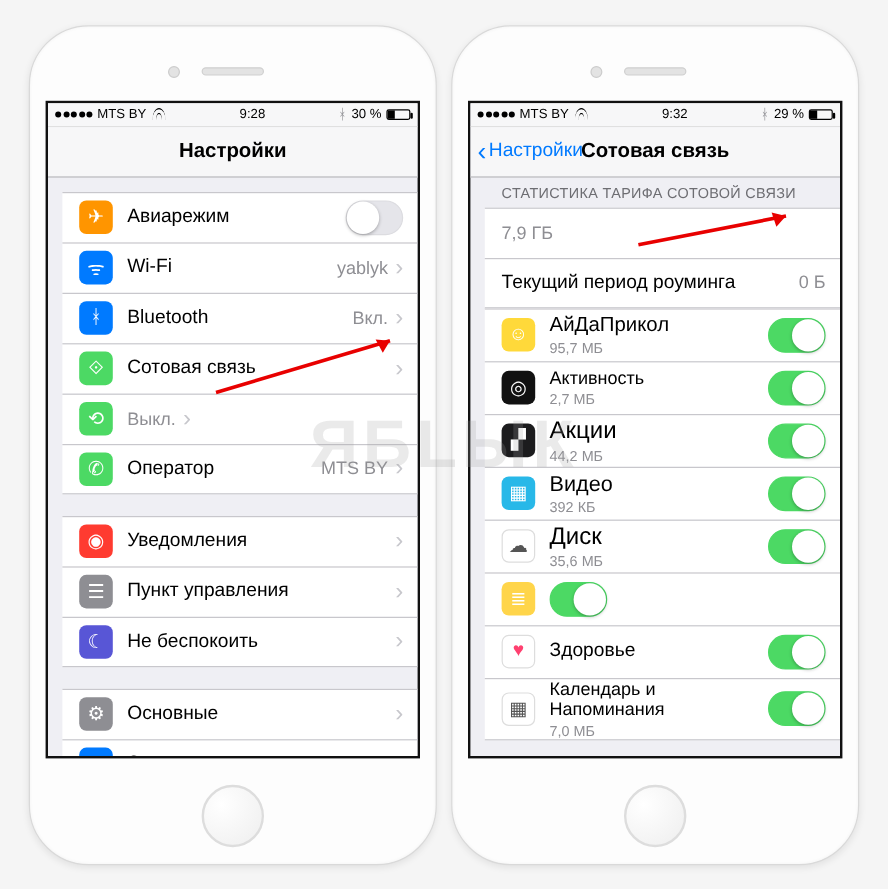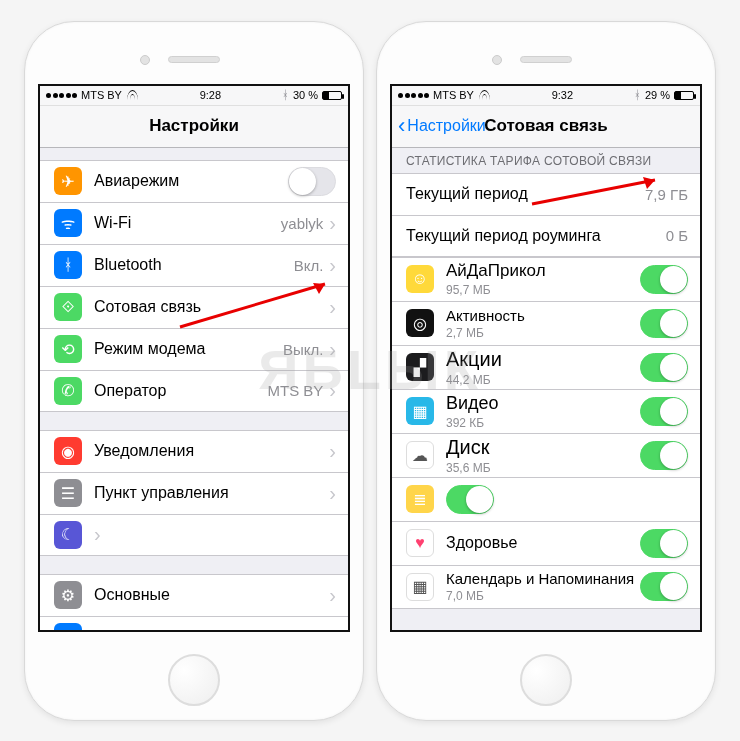--- a/index.html
+++ b/index.html
@@ -65,21 +65,21 @@
     display: flex; align-items: center; justify-content: center;
     position: relative;
   }
   .navhdr .title { font-weight: 600; font-size: 17px; }
   .navhdr .back {
     position: absolute; left: 6px; color: #007aff; font-size: 16px;
     display: flex; align-items: center; gap: 2px;
   }
   .navhdr .back .chev { font-size: 22px; line-height: 1; }
   
-  .content { flex: 1; overflow-y: hidden; }
+  .content { flex: 1; overflow-y: hidden; padding-left: 12px; }
   .group { margin-top: 18px; }
   .group:first-child { margin-top: 12px; }
   .sect-hdr {
     font-size: 12px; color: #6d6d72; padding: 6px 14px 5px;
     text-transform: uppercase; letter-spacing: 0.3px;
   }
   .row {
     background: #fff; min-height: 42px;
     display: flex; align-items: center;
     padding: 0 12px 0 14px;
@@ -182,21 +182,20 @@
           <div class="val">Вкл.</div>
           <div class="chev-r">›</div>
         </div>
         <div class="row">
           <div class="icon" style="background:#4cd964">⟐</div>
           <div class="lbl">Сотовая связь</div>
           <div class="chev-r">›</div>
         </div>
         <div class="row">
           <div class="icon" style="background:#4cd964">⟲</div>
-          <div class="lbl">Режим модема</div>
           <div class="val">Выкл.</div>
           <div class="chev-r">›</div>
         </div>
         <div class="row">
           <div class="icon" style="background:#4cd964">✆</div>
           <div class="lbl">Оператор</div>
           <div class="val">MTS BY</div>
           <div class="chev-r">›</div>
         </div>
       </div>
@@ -207,20 +206,21 @@
           <div class="lbl">Уведомления</div>
           <div class="chev-r">›</div>
         </div>
         <div class="row">
           <div class="icon" style="background:#8e8e93">☰</div>
           <div class="lbl">Пункт управления</div>
           <div class="chev-r">›</div>
         </div>
         <div class="row">
           <div class="icon" style="background:#5856d6">☾</div>
+          <div class="lbl">Не беспокоить</div>
           <div class="chev-r">›</div>
         </div>
       </div>
 
       <div class="group">
         <div class="row">
           <div class="icon" style="background:#8e8e93">⚙</div>
           <div class="lbl">Основные</div>
           <div class="chev-r">›</div>
         </div>
@@ -275,21 +275,20 @@
         <span class="chev">‹</span>
         <span>Настройки</span>
       </div>
       <div class="title">Сотовая связь</div>
     </div>
 
     <div class="content">
       <div class="sect-hdr">СТАТИСТИКА ТАРИФА СОТОВОЙ СВЯЗИ</div>
       <div class="group" style="margin-top:0">
         <div class="row">
-          <div class="lbl">Текущий период</div>
           <div class="val" style="margin-right:0">7,9 ГБ</div>
         </div>
         <div class="row">
           <div class="lbl">Текущий период роуминга</div>
           <div class="val" style="margin-right:0">0 Б</div>
         </div>
       </div>
 
       <div class="group" id="apps-group" style="margin-top:0">
           <div class="row" style="min-height: 44px;">

